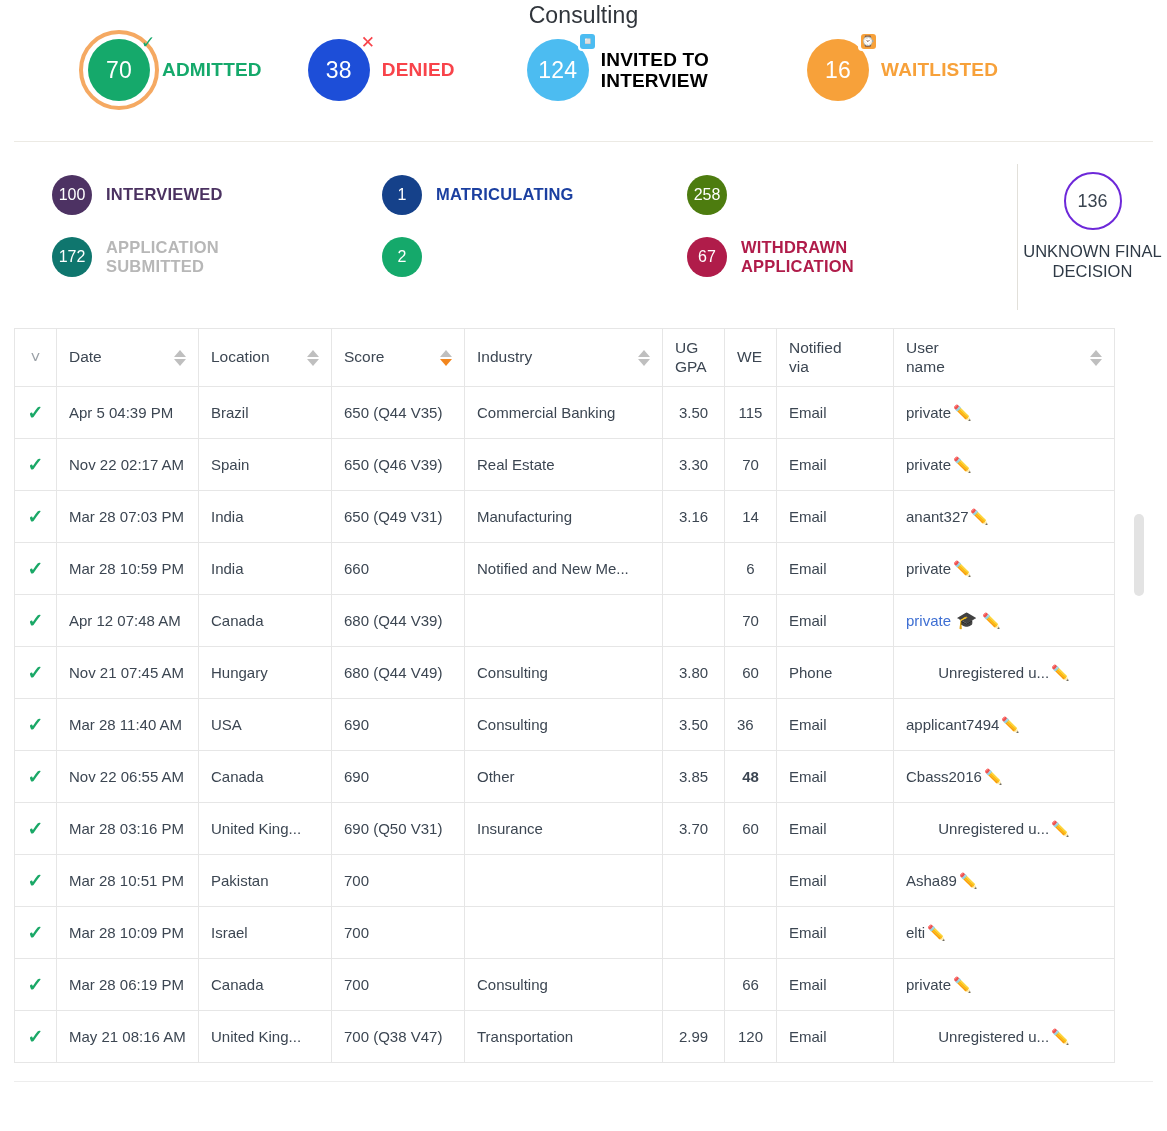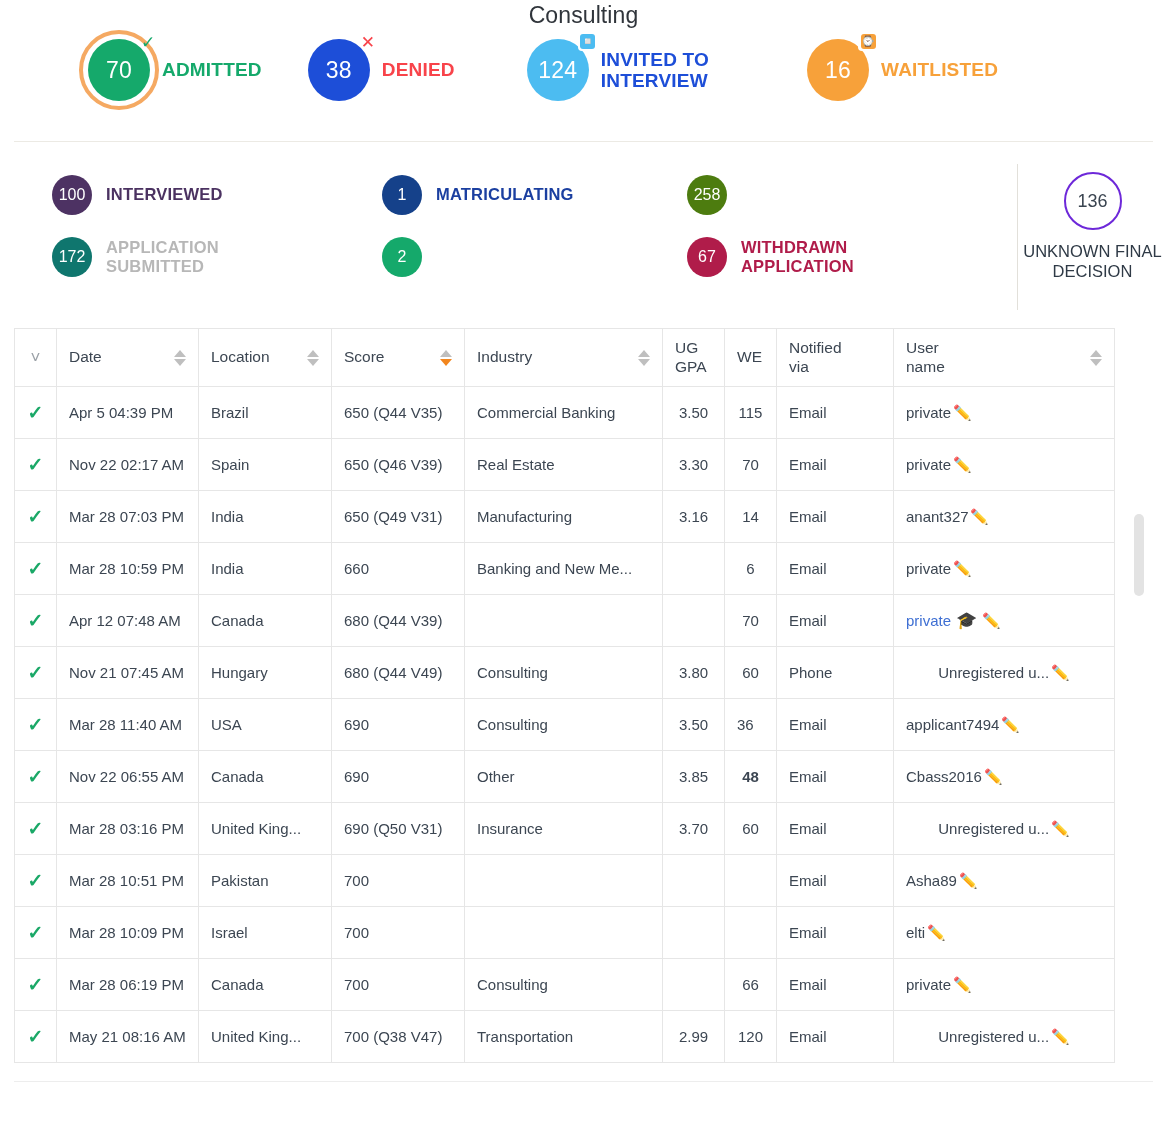--- a/index.html
+++ b/index.html
@@ -183,21 +183,21 @@
       </span>
       <span class="top-label" style="color: rgb(248, 67, 74);">DENIED</span>
     </div>
     <div class="top-stat" style="margin-right: 98px;">
       <span class="circle-wrap">
         <span class="big-circle" style="background: rgb(76, 188, 241);">124</span>
         <span class="corner-badge" style="color: rgb(76, 188, 241); background: rgb(255, 255, 255); border-radius: 4px; width: 20px; height: 20px; font-size: 14px;">
           <span style="display:inline-block;width:15px;height:15px;border-radius:3px;background:#4cbcf1;color:#fff;font-size:11px;line-height:15px;text-align:center;">◽</span>
         </span>
       </span>
-      <span class="top-label" style="color: #1d4ed8;">INVITED TO
+      <span class="top-label" style="color: #000000;">INVITED TO
 INTERVIEW</span>
     </div>
     <div class="top-stat" style="margin-right: 0px;">
       <span class="circle-wrap">
         <span class="big-circle" style="background: rgb(247, 161, 58);">16</span>
         <span class="corner-badge" style="color: rgb(247, 161, 58); background: rgb(255, 255, 255); border-radius: 4px; width: 20px; height: 20px; font-size: 14px;">
           <span style="display:inline-block;width:15px;height:15px;border-radius:3px;background:#f7a13a;color:#fff;font-size:11px;line-height:15px;text-align:center;">⌚</span>
         </span>
       </span>
       <span class="top-label" style="color: rgb(247, 161, 58);">WAITLISTED</span>
@@ -355,21 +355,21 @@
           <td style="text-align: center;">3.16</td>
           <td style="text-align: center;">14</td>
           <td>Email</td>
           <td><span class="">anant327</span><span class="pencil">✏️</span></td>
         </tr>
         <tr>
           <td style="text-align: center; padding: 0px;"><span class="check">✓</span></td>
           <td>Mar 28 10:59 PM</td>
           <td>India</td>
           <td>660</td>
-          <td>Banking and New Me...</td>
+          <td>Notified and New Me...</td>
           <td style="text-align: center;"></td>
           <td style="text-align: center;">6</td>
           <td>Email</td>
           <td><span class="">private</span><span class="pencil">✏️</span></td>
         </tr>
         <tr>
           <td style="text-align: center; padding: 0px;"><span class="check">✓</span></td>
           <td>Apr 12 07:48 AM</td>
           <td>Canada</td>
           <td>680 (Q44 V39)</td>

